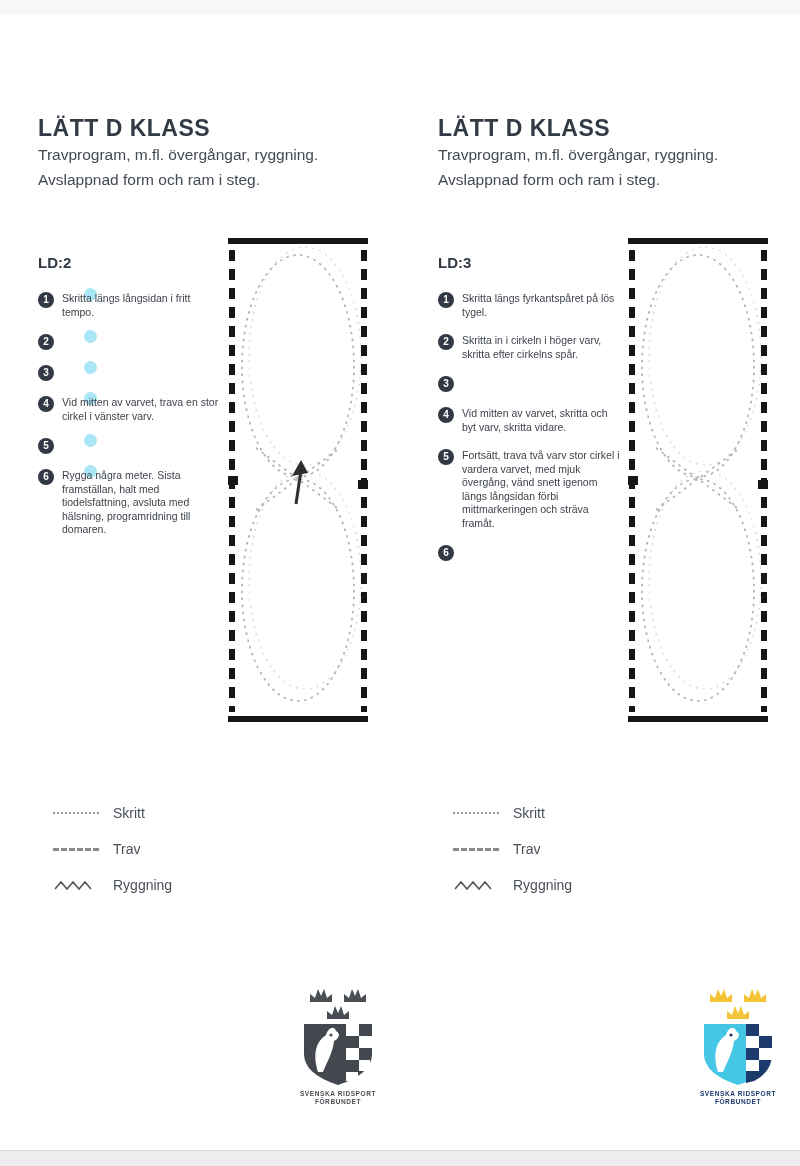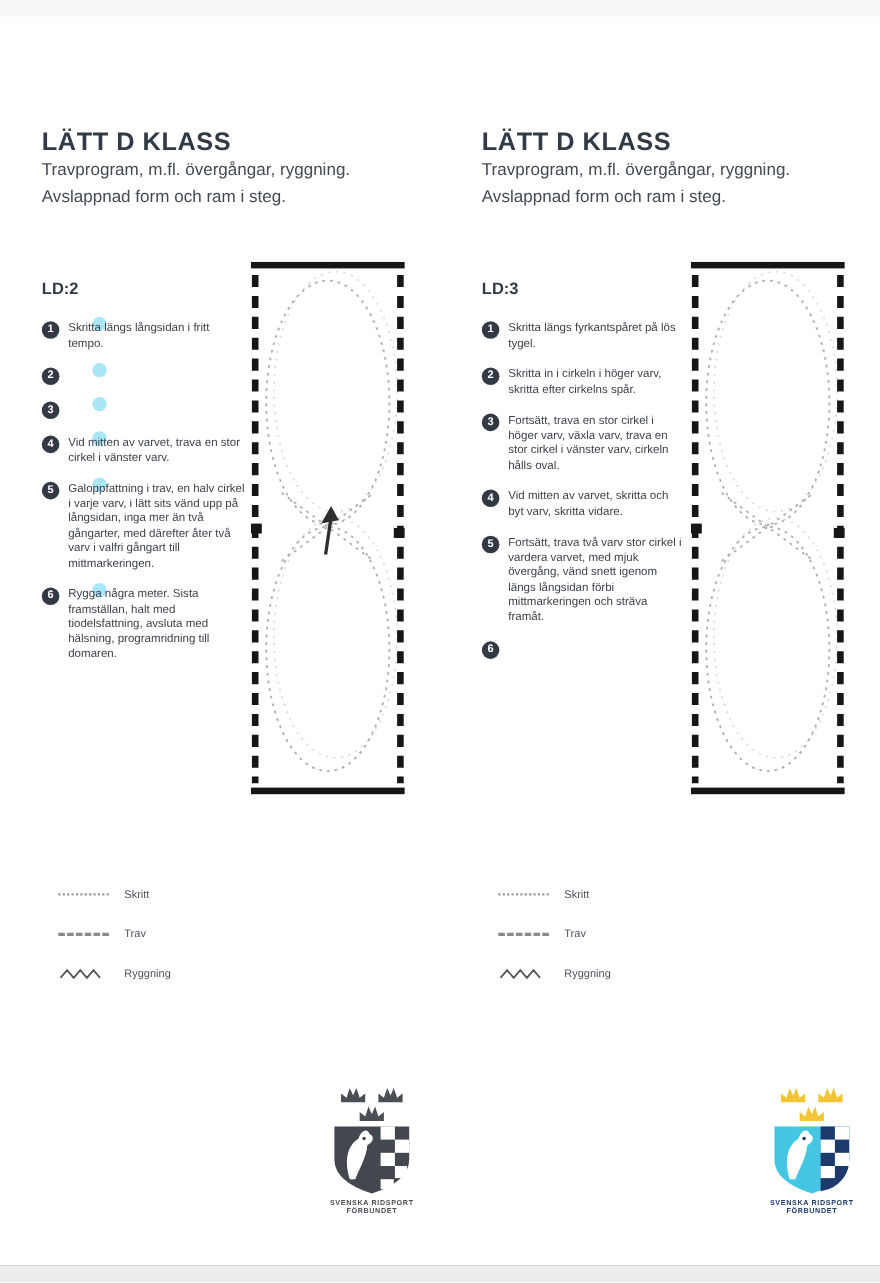--- a/index.html
+++ b/index.html
@@ -45,21 +45,21 @@
   .arena .fence{stroke:#161616;stroke-width:6;stroke-dasharray:11 8;}
   .arena .bar{fill:#161616;}
   .page--right .arrow{display:none;}
 
   
   .legend{position:absolute;top:803px;left:15px;}
   .legend-row{display:flex;align-items:center;gap:14px;height:20px;margin-bottom:16px;}
   .swatch{width:46px;display:block;}
   .swatch-dotted{border-top:2px dotted #9b9b9b;height:0;}
   .swatch-dashed{border-top:3px dashed #8a8a8a;height:0;}
-  .legend-label{font-size:10px;color:#4a505a;}
+  .legend-label{font-size:14px;color:#4a505a;}
 
   
   .logo{position:absolute;top:988px;left:250px;width:100px;text-align:center;}
   .logo svg{display:block;margin:0 auto;}
   .logo-text{margin-top:4px;font-size:6.5px;font-weight:bold;letter-spacing:.6px;
              line-height:8px;}
   .logo--gray .logo-text{color:#4a4e55;}
   .logo--color .logo-text{color:#1c3a6b;}
 </style>
 </head>
@@ -97,21 +97,20 @@
         <span class="badge">3</span>
       </li>
     <li class="item">
         <span class="dot"></span>
         <span class="badge">4</span>
         <span class="txt">Vid mitten av varvet, trava en stor cirkel i vänster varv.</span>
       </li>
     <li class="item">
         <span class="dot"></span>
         <span class="badge">5</span>
-        <span class="txt">Galoppfattning i trav, en halv cirkel i varje varv, i lätt sits vänd upp på långsidan, inga mer än två gångarter, med därefter åter två varv i valfri gångart till mittmarkeringen.</span>
       </li>
     <li class="item">
         <span class="dot"></span>
         <span class="badge">6</span>
         <span class="txt">Rygga några meter. Sista framställan, halt med tiodelsfattning, avsluta med hälsning, programridning till domaren.</span>
       </li>
   </ul>
 
   <svg class="arena" viewBox="0 0 140 492">
     <ellipse class="ghosttrk" cx="77" cy="118" rx="56" ry="109"></ellipse>
@@ -195,21 +194,20 @@
     <li class="item">
         <span class="badge">1</span>
         <span class="txt">Skritta längs fyrkantspåret på lös tygel.</span>
       </li>
     <li class="item">
         <span class="badge">2</span>
         <span class="txt">Skritta in i cirkeln i höger varv, skritta efter cirkelns spår.</span>
       </li>
     <li class="item">
         <span class="badge">3</span>
-        <span class="txt">Fortsätt, trava en stor cirkel i höger varv, växla varv, trava en stor cirkel i vänster varv, cirkeln hålls oval.</span>
       </li>
     <li class="item">
         <span class="badge">4</span>
         <span class="txt">Vid mitten av varvet, skritta och byt varv, skritta vidare.</span>
       </li>
     <li class="item">
         <span class="badge">5</span>
         <span class="txt">Fortsätt, trava två varv stor cirkel i vardera varvet, med mjuk övergång, vänd snett igenom längs långsidan förbi mittmarkeringen och sträva framåt.</span>
       </li>
     <li class="item">

